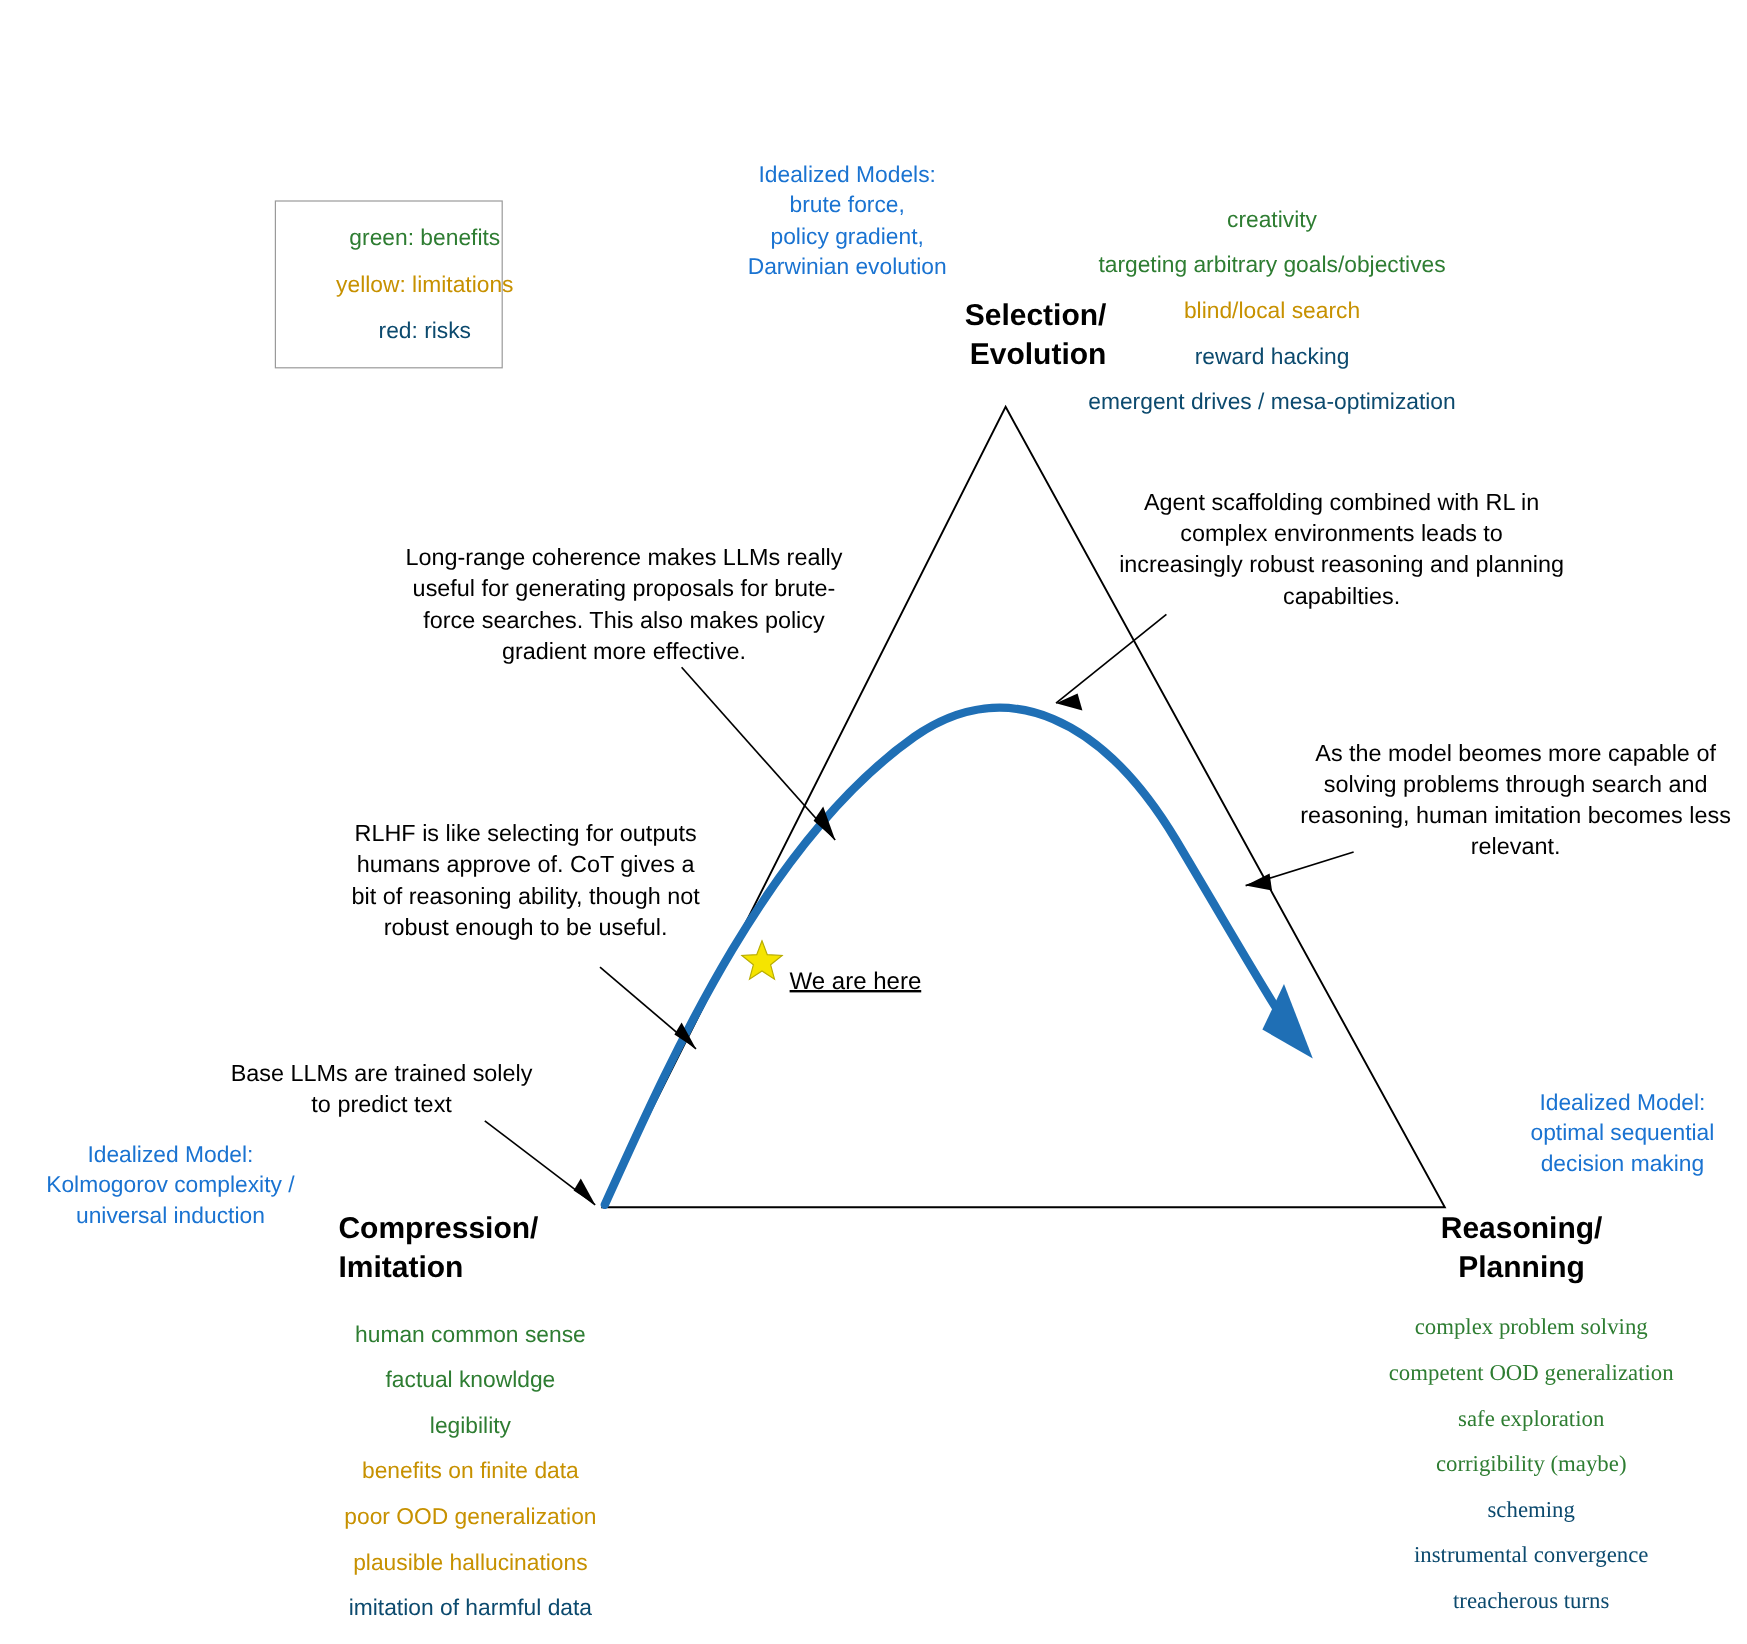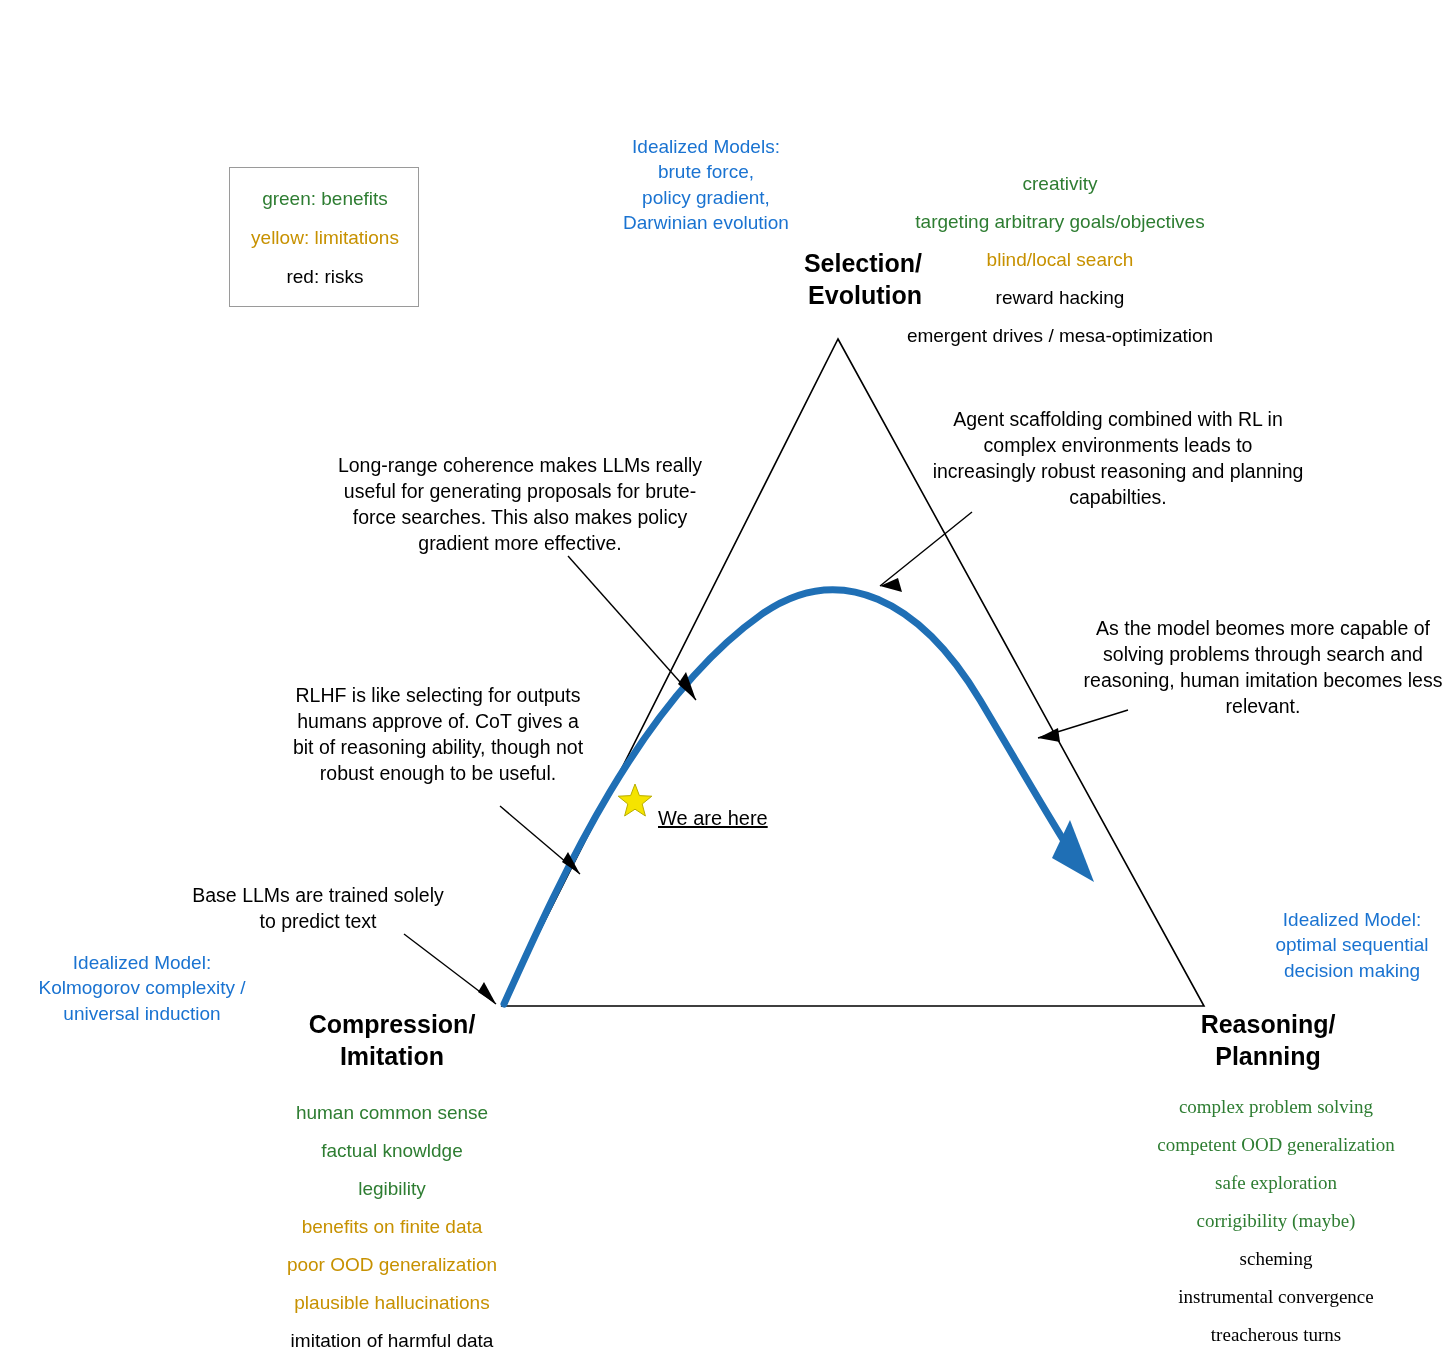--- a/index.html
+++ b/index.html
@@ -37,51 +37,51 @@
     pointer-events: none;
   }
   .legend-box {
     position: absolute;
     left: 229px;
     top: 167px;
     width: 190px;
     height: 140px;
     border: 1px solid #9a9a9a;
     box-sizing: border-box;
+    padding-left: 29px;
   }
   .legend-row {
     position: absolute;
     width: 190px;
     text-align: center;
     font-size: 19px;
   }
   .legend-row.r0 { top: 20px; }
   .legend-row.r1 { top: 59px; }
   .legend-row.r2 { top: 98px; }
   .green  { color: #2e7d32; }
   .yellow { color: #c79100; }
-  .red    { color: #000000; }
+  .red    { color: #0c4a6e; }
 
   .vertex-label {
     position: absolute;
     font-size: 25px;
     font-weight: bold;
     line-height: 1.28;
   }
   .v-sel {
     left: 762px;
     top: 247px;
     width: 160px;
     text-align: right;
   }
   .v-comp {
     left: 282px;
     top: 1008px;
     width: 220px;
-    text-align: center;
   }
   .v-reas {
     left: 1162px;
     top: 1008px;
     width: 212px;
     text-align: center;
   }
 
   .idealized {
     position: absolute;

